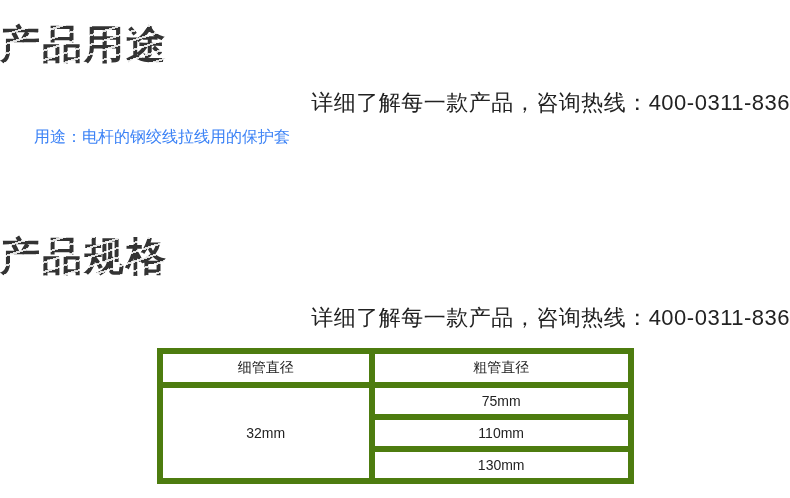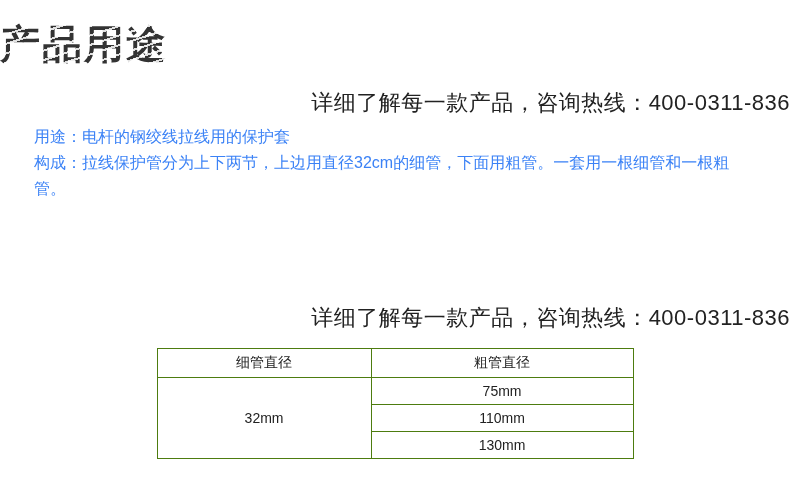--- a/index.html
+++ b/index.html
@@ -87,21 +87,21 @@
     display: flex;
     justify-content: center;
   }
   table.spec-table {
     border-collapse: collapse;
     width: 477px;
     font-size: 14px;
     color: #222222;
   }
   table.spec-table td {
-    border: 1px solid #4d7c0f;
+    border: 6px solid #4d7c0f;
     text-align: center;
     vertical-align: middle;
     padding: 0;
     height: 26px;
     font-size: 14px;
   }
   table.spec-table td.header-cell {
     height: 28px;
   }
   table.spec-table td.left-col {
@@ -127,23 +127,25 @@
   <div class="t1">
     <div class="section-title"><span class="title-inner">产品用途</span></div>
   </div>
 
   <div class="s1">
     <p class="subtitle">详细了解每一款产品，咨询热线：400-0311-836</p>
   </div>
 
   <div class="b1 body-block">
     <p class="body-line">用途：电杆的钢绞线拉线用的保护套</p>
-    <p class="body-line">构成：拉线保护管分为上下两节，上边用直径32cm的细管，下面用粗管。一套用一根细管和一根粗管。</p>
   </div>
 
+  <div class="t2">
+    <div class="section-title"><span class="title-inner">产品规格</span></div>
+  </div>
 
   <div class="s2">
     <p class="subtitle">详细了解每一款产品，咨询热线：400-0311-836</p>
   </div>
 
   <div class="tbl spec-table-wrap">
     <table class="spec-table">
       <tbody>
         <tr>
           <td class="left-col header-cell">细管直径</td>

